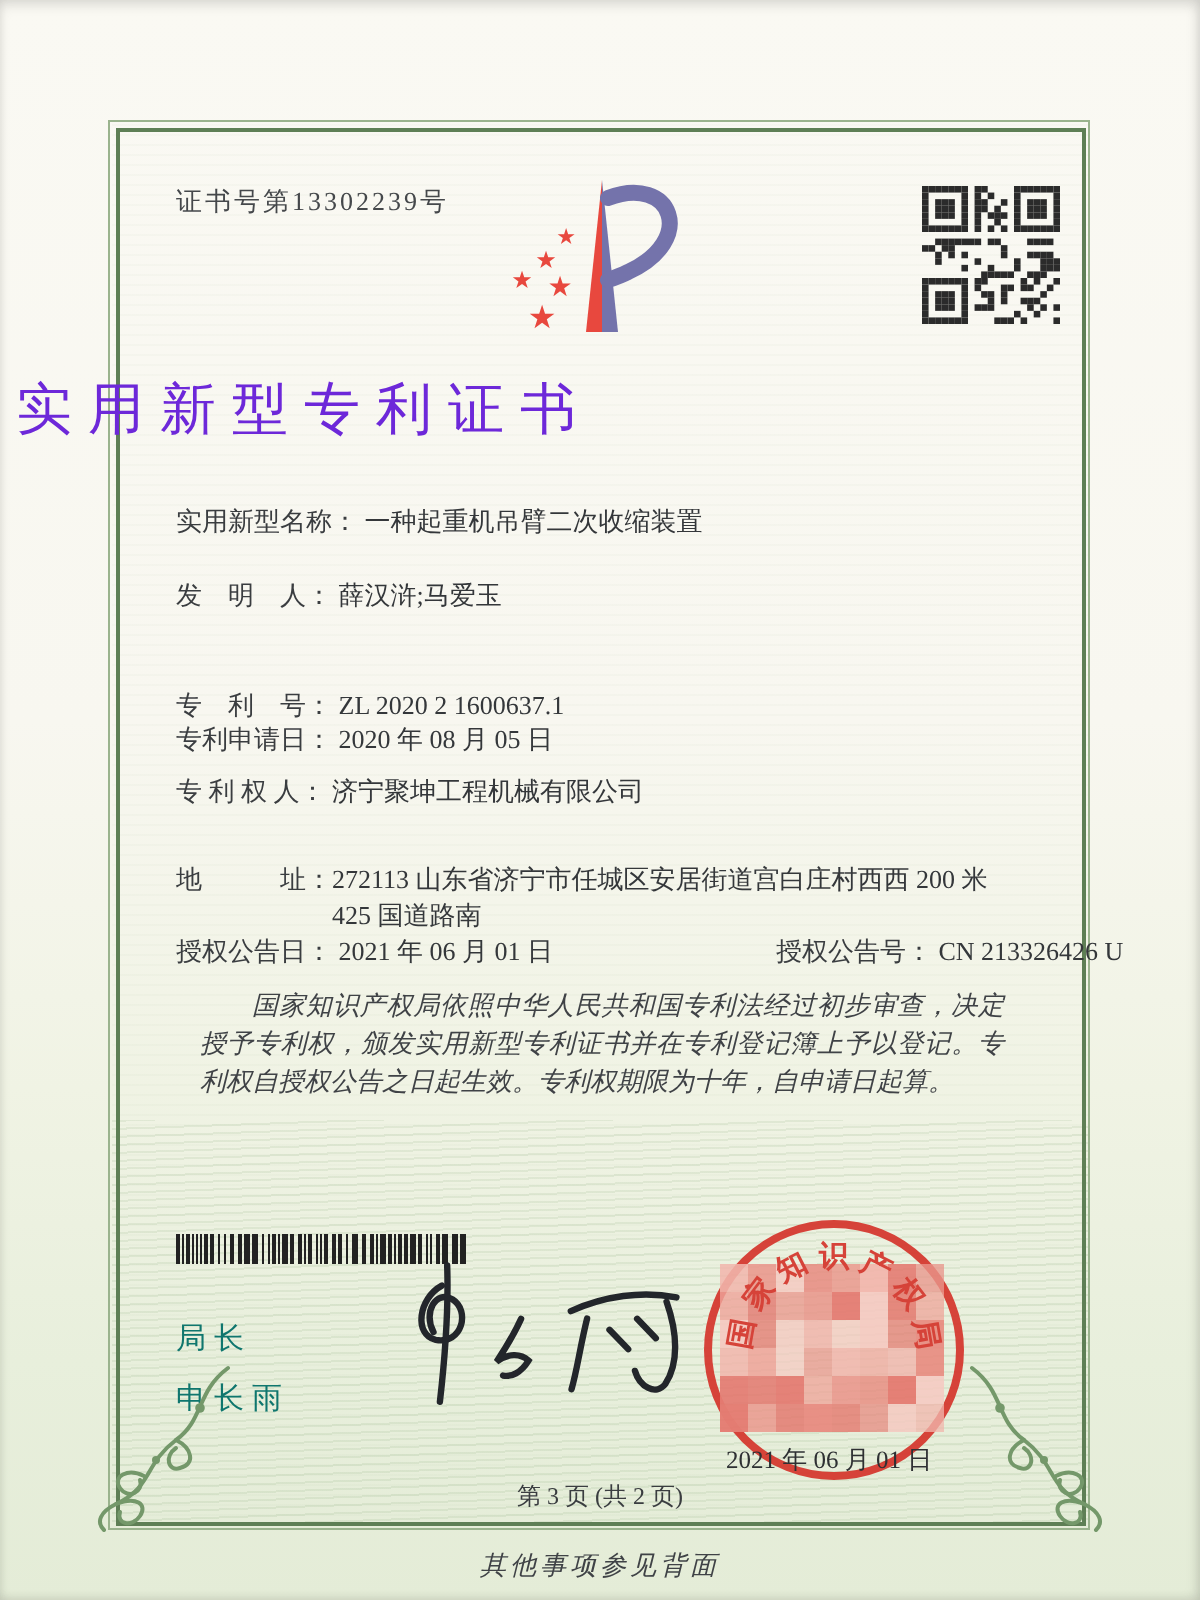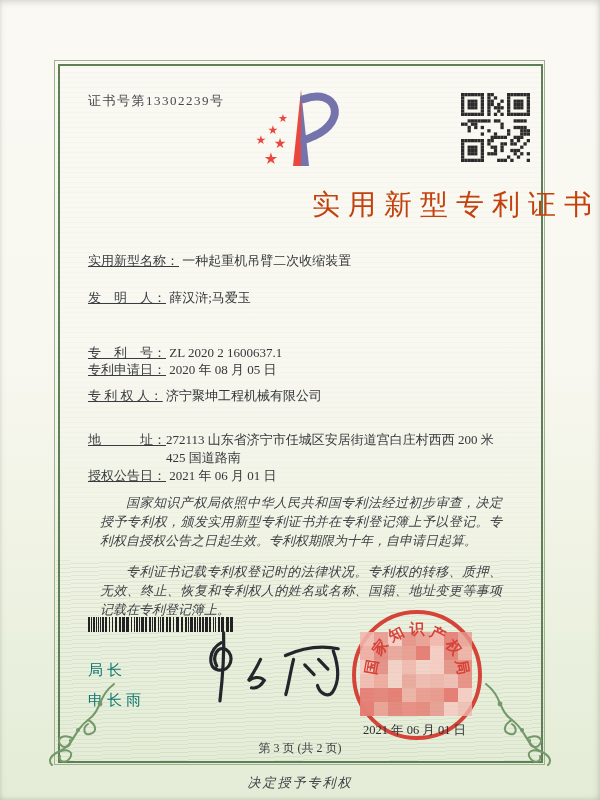--- a/index.html
+++ b/index.html
@@ -23,25 +23,25 @@
     position:absolute;left:56px;top:560px;width:488px;height:202px;
     background:repeating-linear-gradient(178deg, rgba(110,152,96,.20) 0 1px, rgba(110,152,96,0) 1px 4px);
     opacity:.6;
   }
   .border-outer{position:absolute;left:54px;top:60px;width:489px;height:703px;border:1px solid #9ab38d;}
   .border-inner{position:absolute;left:58px;top:64px;width:481px;height:695px;border:2px solid #5e7f55;}
   .cert-no{position:absolute;left:88px;top:92px;font-size:13px;letter-spacing:1.5px;color:#45484b;}
   .logo{position:absolute;left:250px;top:84px;width:100px;height:92px;}
   .qr{position:absolute;left:461px;top:93px;width:69px;height:69px;}
   .title{
-    position:absolute;left:0;right:0;top:186px;text-align:right;
-    font-size:28px;letter-spacing:8px;text-indent:8px;color:#c2410c;font-weight:500;
+    position:absolute;left:0;right:0;top:186px;text-align:left;
+    font-size:28px;letter-spacing:8px;text-indent:8px;color:#6d28d9;font-weight:500;
   }
   .frow{position:absolute;left:88px;font-size:13px;white-space:nowrap;color:#3a3d40;}
-  .flabel{color:#3a3d40;text-decoration:underline;}
+  .flabel{color:#3a3d40;}
   .fvalue{color:#34373a;}
   .addr-col{display:inline-block;vertical-align:top;white-space:normal;width:330px;line-height:18px;}
   .grant2{position:absolute;left:300px;top:0;}
   .bodytext{
     position:absolute;left:88px;top:481px;width:426px;
     font-size:13px;line-height:19px;font-style:italic;color:#3f4246;
     text-align:justify;
   }
   .bodytext p{margin:12px;text-indent:2em;}
   .barcode{position:absolute;left:88px;top:617px;width:146px;height:15px;}
@@ -305,25 +305,28 @@
 <div class="frow" style="top:387px">
   <span class="flabel">专 利 权 人：</span>
   <span class="fvalue">济宁聚坤工程机械有限公司</span>
 </div>
 <div class="frow" style="top:431px">
   <span class="flabel" style="vertical-align:top">地　　　址：</span><span class="fvalue addr-col"><span>272113 山东省济宁市任城区安居街道宫白庄村西西 200 米</span><br><span>425 国道路南</span></span>
 </div>
 <div class="frow" style="top:467px;width:430px">
   <span class="flabel">授权公告日：</span>
   <span class="fvalue">2021 年 06 月 01 日</span>
+  <span class="grant2">
+    <span class="flabel">授权公告号：</span>
+    <span class="fvalue">CN 213326426 U</span>
+  </span>
 </div>
 
 <div class="bodytext">
   <p>国家知识产权局依照中华人民共和国专利法经过初步审查，决定授予专利权，颁发实用新型专利证书并在专利登记簿上予以登记。专利权自授权公告之日起生效。专利权期限为十年，自申请日起算。</p>
-  <p>专利证书记载专利权登记时的法律状况。专利权的转移、质押、无效、终止、恢复和专利权人的姓名或名称、国籍、地址变更等事项记载在专利登记簿上。</p>
 </div>
 
 <div class="barcode" id="barcode">
     <span style="left: 0px; width: 2px;"></span>
     <span style="left: 3px; width: 1px;"></span>
     <span style="left: 5px; width: 2px;"></span>
     <span style="left: 8px; width: 1px;"></span>
     <span style="left: 10px; width: 1px;"></span>
     <span style="left: 12px; width: 1px;"></span>
     <span style="left: 14px; width: 2px;"></span>
@@ -462,13 +465,13 @@
     <path d="M72 2 C56 14 60 28 46 38 C30 50 34 62 16 70 C8 74 6 79 10 83"></path>
     <path d="M46 38 C54 42 56 50 48 52 C42 54 40 46 46 42"></path>
     <path d="M16 70 C26 66 32 70 28 76 C24 82 16 80 18 74"></path>
     <path d="M30 56 C22 52 14 56 18 62 C22 68 30 64 28 58"></path>
     <circle cx="58" cy="22" r="2.4" fill="#74986a" stroke="none"></circle>
     <circle cx="36" cy="48" r="2" fill="#74986a" stroke="none"></circle>
   </g>
 </svg>
 
 <div class="page-ind">第 3 页 (共 2 页)</div>
-<div class="back-note">决定授予专利权</div>
+<div class="back-note">其他事项参见背面</div>
 
 </body></html>

